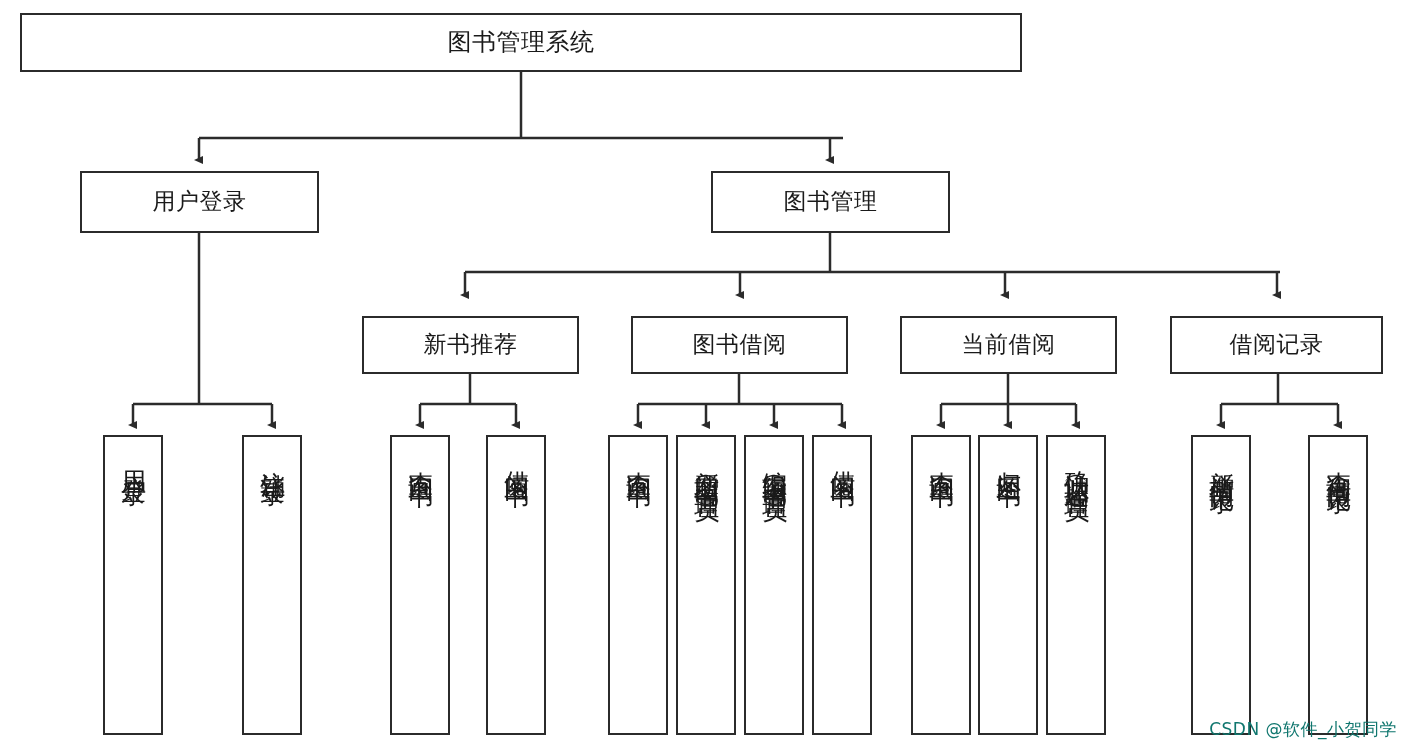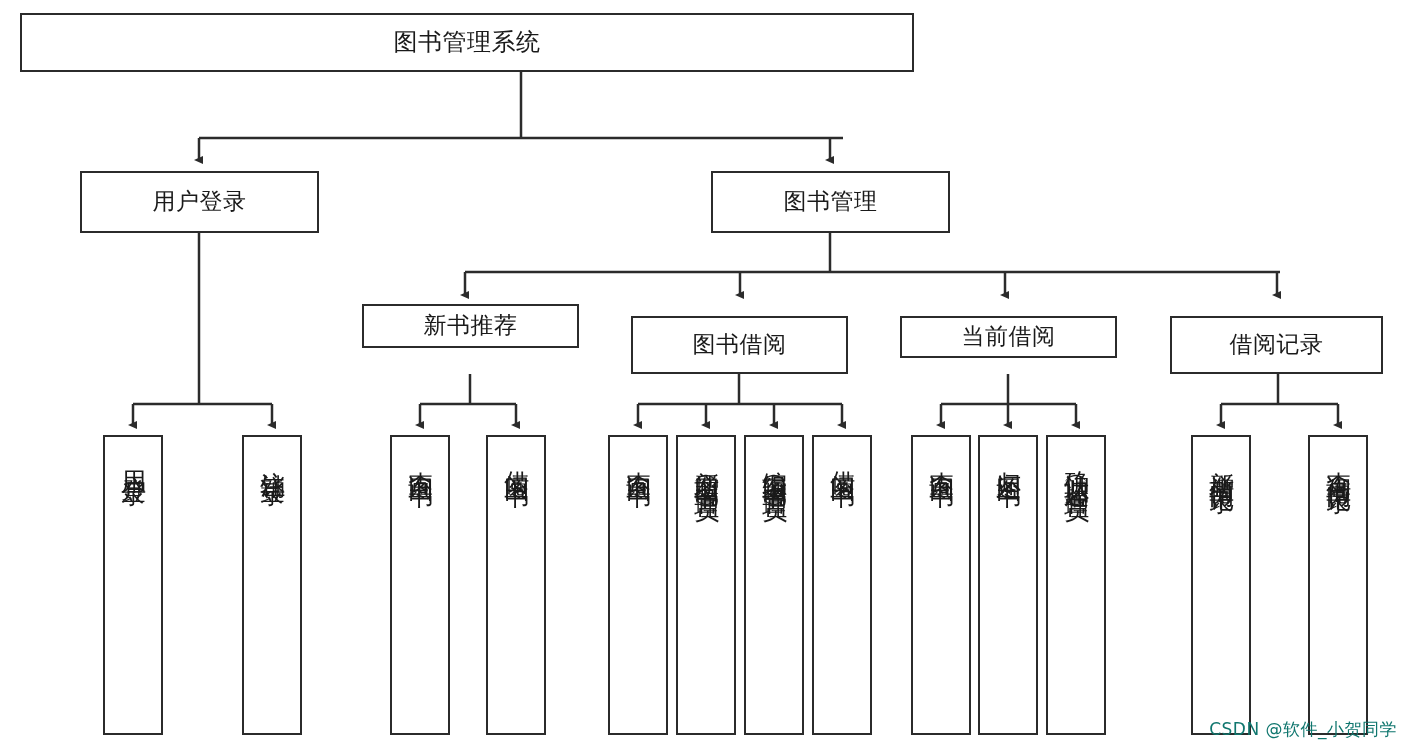--- a/index.html
+++ b/index.html
@@ -120,38 +120,38 @@
       <path d="M1008,404 L1008,425" marker-end="url(#arrow)"></path>
       <path d="M1076,404 L1076,425" marker-end="url(#arrow)"></path>
 
       <path d="M1278,374 L1278,404"></path>
       <path d="M1221,404 L1338,404"></path>
       <path d="M1221,404 L1221,425" marker-end="url(#arrow)"></path>
       <path d="M1338,404 L1338,425" marker-end="url(#arrow)"></path>
     </g>
   </svg>
 
-  <div class="node h root" style="left:20px; top:13px; width:894px; height:59px;">
+  <div class="node h root" style="left:20px; top:13px; width:1002px; height:59px;">
     <span class="lbl">图书管理系统</span>
   </div>
 
   <div class="node h" style="left:80px; top:171px; width:239px; height:62px;">
     <span class="lbl">用户登录</span>
   </div>
   <div class="node h" style="left:711px; top:171px; width:239px; height:62px;">
     <span class="lbl">图书管理</span>
   </div>
 
-  <div class="node h" style="left:362px; top:304px; width:217px; height:44px;">
+  <div class="node h" style="left:362px; top:316px; width:217px; height:58px;">
     <span class="lbl">新书推荐</span>
   </div>
   <div class="node h" style="left:631px; top:316px; width:217px; height:58px;">
     <span class="lbl">图书借阅</span>
   </div>
-  <div class="node h" style="left:900px; top:316px; width:217px; height:42px;">
+  <div class="node h" style="left:900px; top:316px; width:217px; height:58px;">
     <span class="lbl">当前借阅</span>
   </div>
   <div class="node h" style="left:1170px; top:316px; width:213px; height:58px;">
     <span class="lbl">借阅记录</span>
   </div>
 
   <div class="node v" style="left:103px; top:435px; width:60px; height:300px;">
     <span class="lbl">用户登录</span>
   </div>
   <div class="node v" style="left:242px; top:435px; width:60px; height:300px;">

